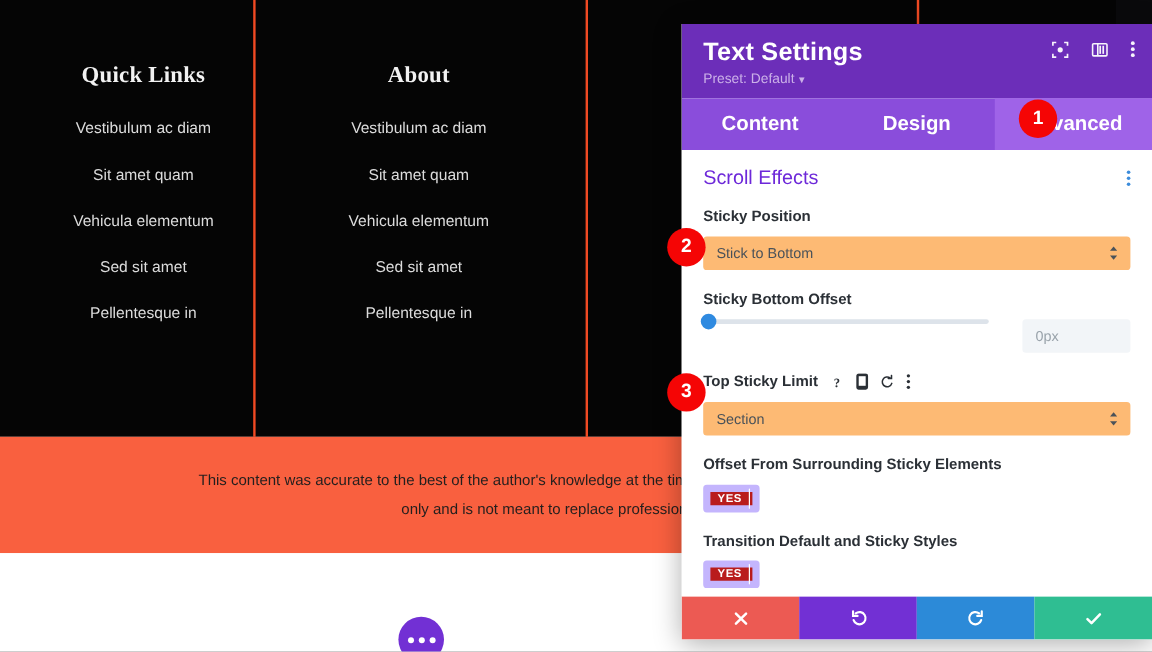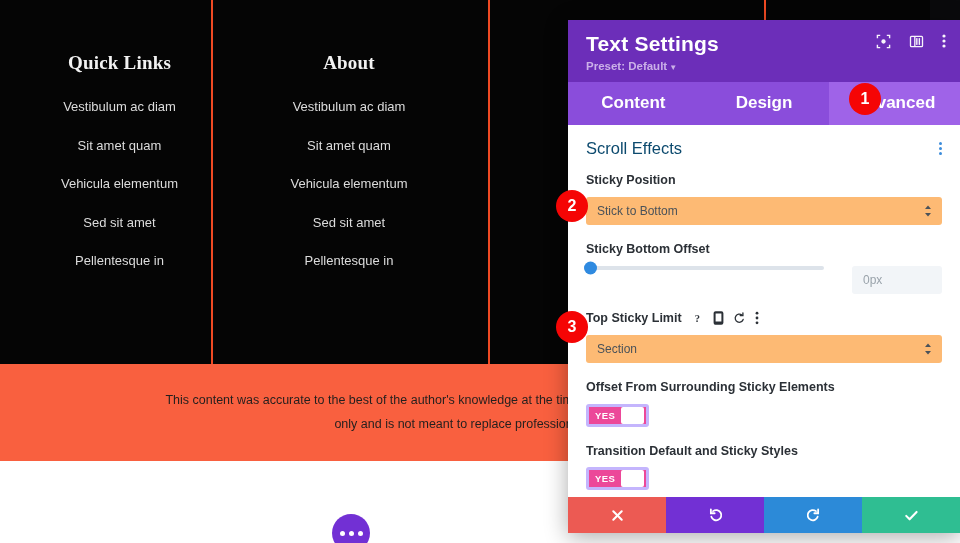--- a/index.html
+++ b/index.html
@@ -168,21 +168,21 @@
   .panel-title {
     color: #ffffff;
     font-size: 21px;
     font-weight: bold;
     letter-spacing: .2px;
   }
   .panel-preset {
     color: #cbb0e8;
     font-size: 11.5px;
     margin-top: 4px;
-    font-weight: bold;
+    font-weight: normal;
   }
   .panel-preset .caret { font-size: 8px; margin-left: 2px; }
 
   .header-icons {
     position: absolute;
     right: 14px; top: 13px;
     display: flex; align-items: center; gap: 18px;
   }
   .hicon { color: #ffffff; opacity: .95; display: flex; }
 
@@ -210,21 +210,21 @@
     overflow: hidden;
     position: relative;
     background: #ffffff;
   }
 
   .section-head {
     display: flex; align-items: center; justify-content: space-between;
     margin-bottom: 14px;
   }
   .section-title {
-    color: #0c4a6e;
+    color: #6d28d9;
     font-size: 16.5px;
     font-weight: normal;
   }
   .kebab-blue { display: flex; flex-direction: column; gap: 2px; }
   .kebab-blue i { width: 3px; height: 3px; background: #3c8cdb; border-radius: 50%; }
 
   .field { margin-bottom: 16px; }
   .field-label {
     font-size: 12.5px;
     color: #2b3036;
@@ -278,24 +278,24 @@
   .slider-value {
     width: 90px; height: 28px;
     background: #f2f5f8; border-radius: 3px;
     display: flex; align-items: center;
     padding-left: 11px;
     font-size: 12px; color: #9aa3ab;
   }
 
   
   .toggle {
-    width: 63px; height: 23px;
-    border: 3px solid #c4b5fd;
+    width: 47px; height: 23px;
+    border: 6px solid #c4b5fd;
     border-radius: 3px;
-    background: #ec4899;
+    background: #b91c1c;
     display: flex; align-items: center;
     padding: 2px;
   }
   .toggle .tlabel {
     color: #ffffff; font-size: 9.5px; font-weight: bold;
     padding: 0 6px 0 4px; letter-spacing: .4px;
   }
   .toggle .knob {
     width: 25px; height: 17px;
     background: #ffffff; border-radius: 2px;

